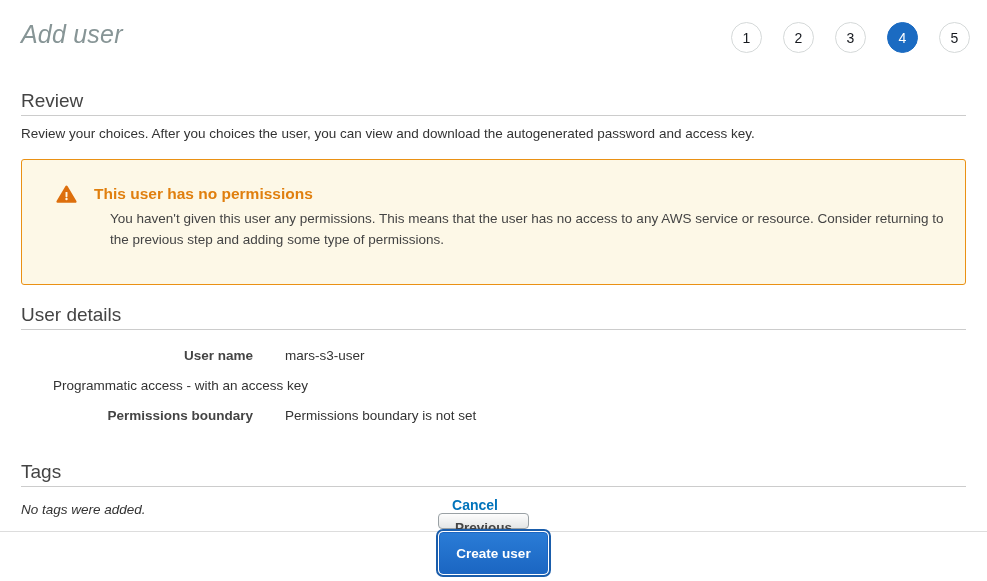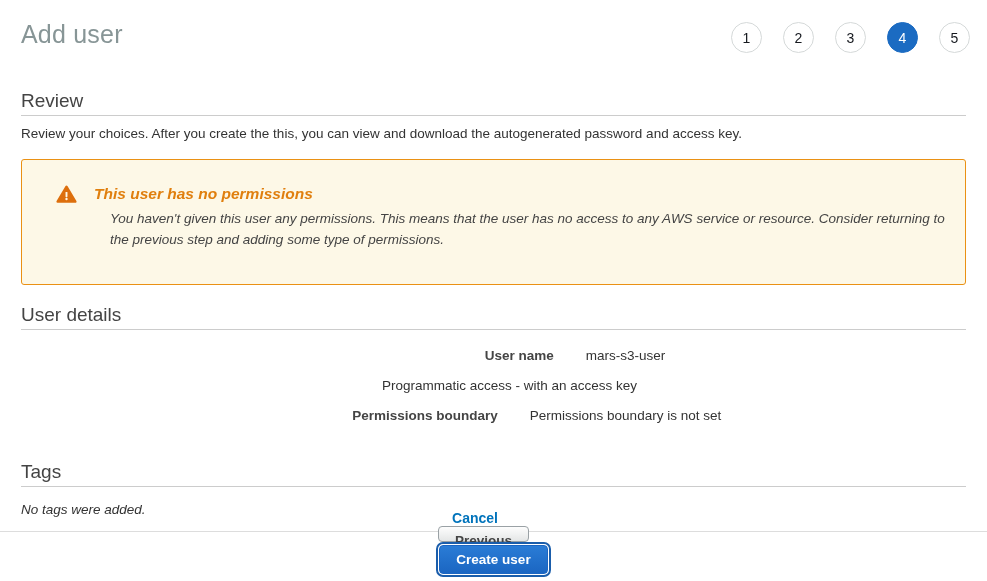--- a/index.html
+++ b/index.html
@@ -20,20 +20,21 @@
   .page-header {
     position: relative;
     padding: 20px 21px 0 21px;
     height: 48px;
   }
   .page-title {
     font-size: 25px;
     font-weight: 400;
     color: #879596;
     letter-spacing: 0.2px;
+    font-style: italic;
   }
   .steps {
     position: absolute;
     top: 22px;
     right: 17px;
     display: flex;
     align-items: center;
   }
   .step-circle {
     width: 31px;
@@ -76,21 +77,20 @@
   }
 
   
   .warning-box {
     margin-top: 18px;
     border: 1px solid #ea9114;
     border-radius: 3px;
     background: #fdf8e7;
     padding: 25px 20px 34px 34px;
     display: flex;
-    font-style: italic;
   }
   .warning-icon {
     flex: 0 0 auto;
     width: 21px;
     height: 21px;
     margin-right: 17px;
     margin-top: -1px;
   }
   .warning-content { flex: 1 1 auto; }
   .warning-title {
@@ -108,21 +108,20 @@
   }
 
   
   .heading-user-details { margin-top: 19px; }
   .details-table { margin-top: 17px; }
   .detail-row {
     display: flex;
     margin-bottom: 13px;
     font-size: 13.5px;
     line-height: 17px;
-    justify-content: center;
   }
   .detail-label {
     width: 232px;
     text-align: right;
     font-weight: 700;
     color: #444;
     flex: 0 0 auto;
   }
   .detail-value {
     margin-left: 32px;
@@ -182,21 +181,21 @@
   }
   .btn-primary {
     font-family: inherit;
     font-size: 13.5px;
     font-weight: 700;
     color: #fff;
     background: linear-gradient(#2a7cd6, #1b66c2);
     border: 1px solid #1b66c2;
     border-radius: 4px;
     padding: 6px 16px;
-    height: 29px;
+    height: 42px;
     cursor: pointer;
     display: block;
   }
 </style>
 </head>
 <body>
 
 <div class="page">
 
   <div class="page-header">
@@ -207,21 +206,21 @@
       <div class="step-circle">3</div>
       <div class="step-circle active">4</div>
       <div class="step-circle">5</div>
     </div>
   </div>
 
   <div class="content">
 
     <h2 class="section-heading heading-review">Review</h2>
     <hr class="section-divider">
-    <p class="review-description">Review your choices. After you create the this, you can view and download the autogenerated password and access key.</p>
+    <p class="review-description">Review your choices. After you choices the user, you can view and download the autogenerated password and access key.</p>
 
     <div class="warning-box">
       <span class="warning-icon">
         <svg width="21" height="21" viewBox="0 0 24 24" aria-hidden="true">
           <path d="M12 3 L22.2 20.2 L1.8 20.2 Z" fill="#dd6f0d" stroke="#dd6f0d" stroke-width="2.6" stroke-linejoin="round"></path>
           <rect x="10.9" y="9" width="2.2" height="6" rx="0.8" fill="#fdf8e7"></rect>
           <circle cx="12" cy="17.2" r="1.35" fill="#fdf8e7"></circle>
         </svg>
       </span>
       <div class="warning-content">

